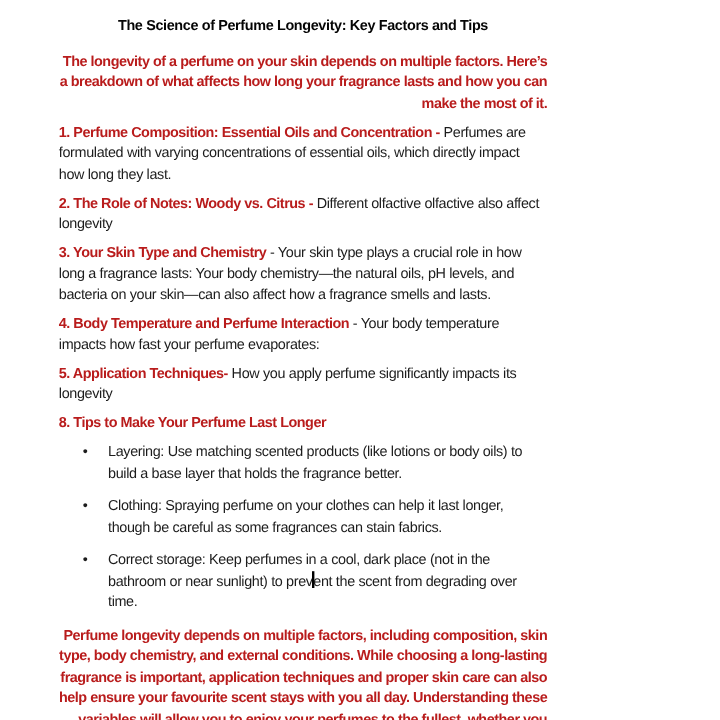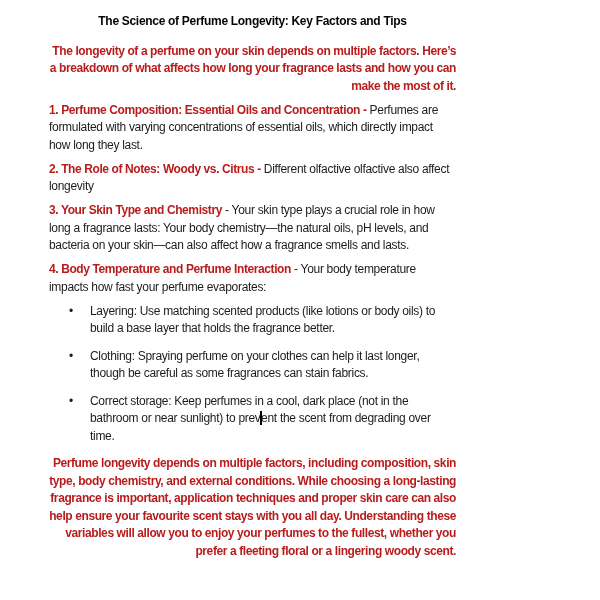--- a/index.html
+++ b/index.html
@@ -86,22 +86,29 @@
   <p>
     <b>3. Your Skin Type and Chemistry</b>
     <span>- Your skin type plays a crucial role in how long a fragrance lasts: Your body chemistry—the natural oils, pH levels, and bacteria on your skin—can also affect how a fragrance smells and lasts.</span>
   </p>
 
   <p>
     <b>4. Body Temperature and Perfume Interaction</b>
     <span>- Your body temperature impacts how fast your perfume evaporates:</span>
   </p>
 
+  <p>
+    <b>5. Application Techniques-</b>
+    <span>How you apply perfume significantly impacts its longevity</span>
+  </p>
 
 
+  <p>
+    <b>8. Tips to Make Your Perfume Last Longer</b>
+  </p>
 
   <ul class="tips">
     <li>
       <span>Layering: Use matching scented products (like lotions or body oils) to build a base layer that holds the fragrance better.</span>
     </li>
     <li>
       <span>Clothing: Spraying perfume on your clothes can help it last longer, though be careful as some fragrances can stain fabrics.</span>
     </li>
     <li><span>Correct storage: Keep perfumes in a cool, dark place (not in the bathroom or near sunlight) to prev</span><span class="caret"></span><span>ent the scent from degrading over time.</span></li>
   </ul>

